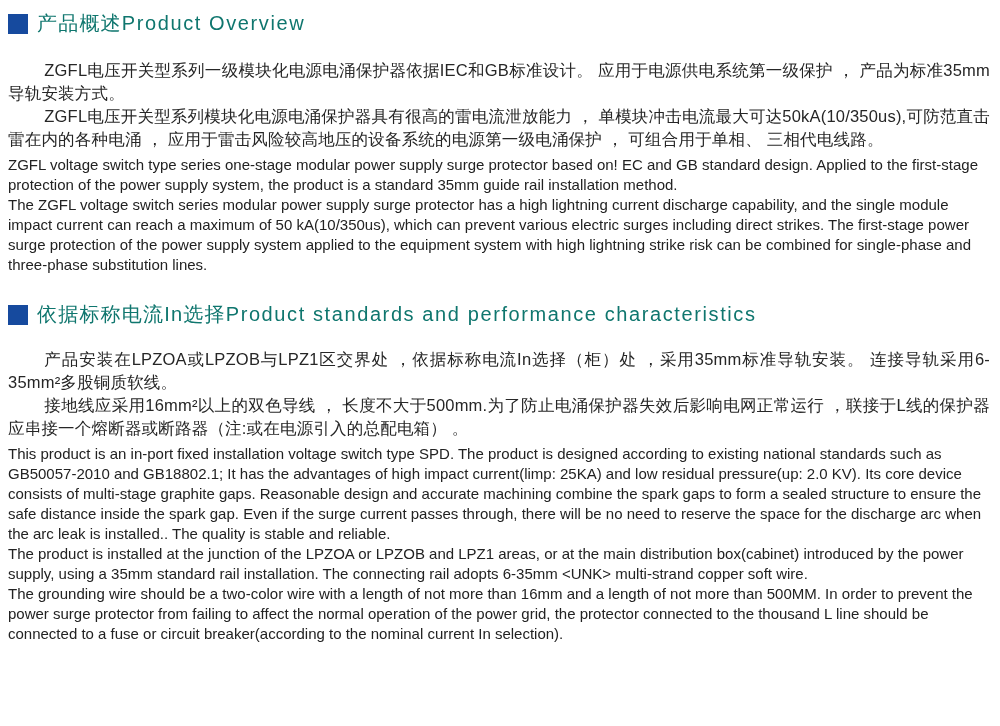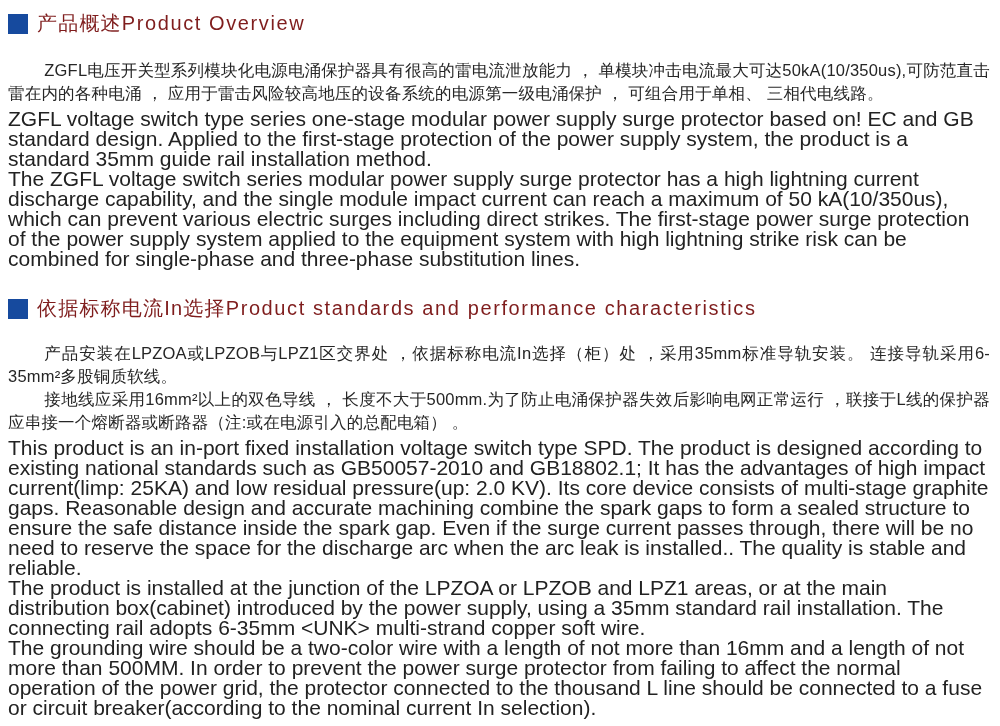--- a/index.html
+++ b/index.html
@@ -23,54 +23,55 @@
     width: 20px;
     height: 20px;
     background: #164a9e;
     display: inline-block;
     margin-right: 9px;
     flex: 0 0 auto;
   }
   .section-header .title {
     font-size: 20px;
     font-weight: 500;
-    color: #7f1d1d;
+    color: #0f766e;
     letter-spacing: 1.2px;
     white-space: nowrap;
   }
   .section-header .title-en { letter-spacing: 1.6px; }
   .cn-block { margin-bottom: 4px; }
   p.cn {
     font-size: 16.5px;
     line-height: 23px;
     text-indent: 2.2em;
     text-align: justify;
     color: #262626;
     letter-spacing: 0.2px;
   }
   p.en {
-    font-size: 21px;
+    font-size: 15px;
     line-height: 20px;
     text-align: left;
     color: #222222;
   }
   .section-2 .section-header { margin-top: 26px; margin-bottom: 20px; }
   .en-block { margin-top: 4px; }
 </style>
 </head>
 <body>
 
 <div>
 
   <section class="section-1">
     <div class="section-header">
       <span class="bullet"></span>
       <span class="title"><span class="title-cn">产品概述</span><span class="title-en">Product Overview</span></span>
     </div>
     <div class="cn-block">
+      <p class="cn">ZGFL电压开关型系列一级模块化电源电涌保护器依据IEC和GB标准设计。 应用于电源供电系统第一级保护 ， 产品为标准35mm导轨安装方式。</p>
       <p class="cn">ZGFL电压开关型系列模块化电源电涌保护器具有很高的雷电流泄放能力 ， 单模块冲击电流最大可达50kA(10/350us),可防范直击雷在内的各种电涌 ， 应用于雷击风险较高地压的设备系统的电源第一级电涌保护 ， 可组合用于单相、 三相代电线路。</p>
     </div>
     <div class="en-block">
       <p class="en">ZGFL voltage switch type series one-stage modular power supply surge protector based on! EC and GB standard design. Applied to the first-stage protection of the power supply system, the product is a standard 35mm guide rail installation method.</p>
       <p class="en">The ZGFL voltage switch series modular power supply surge protector has a high lightning current discharge capability, and the single module impact current can reach a maximum of 50 kA(10/350us), which can prevent various electric surges including direct strikes. The first-stage power surge protection of the power supply system applied to the equipment system with high lightning strike risk can be combined for single-phase and three-phase substitution lines.</p>
     </div>
   </section>
 
   <section class="section-2">
     <div class="section-header">

